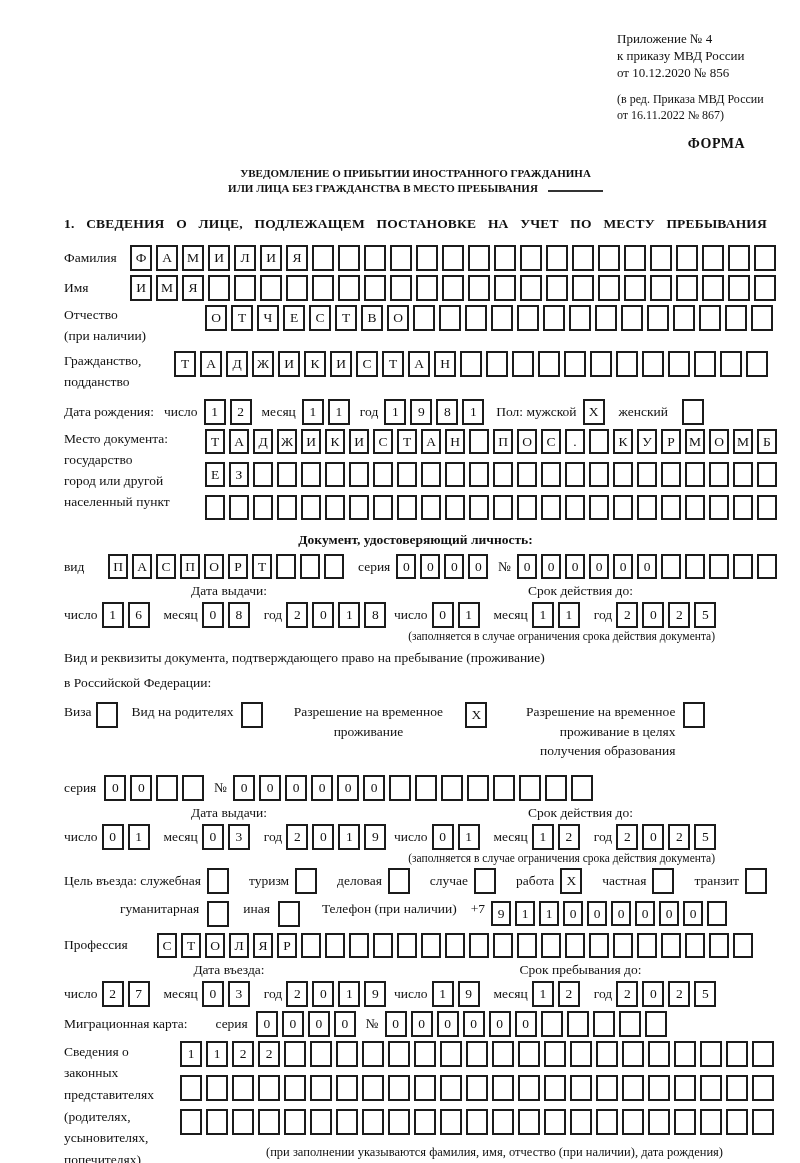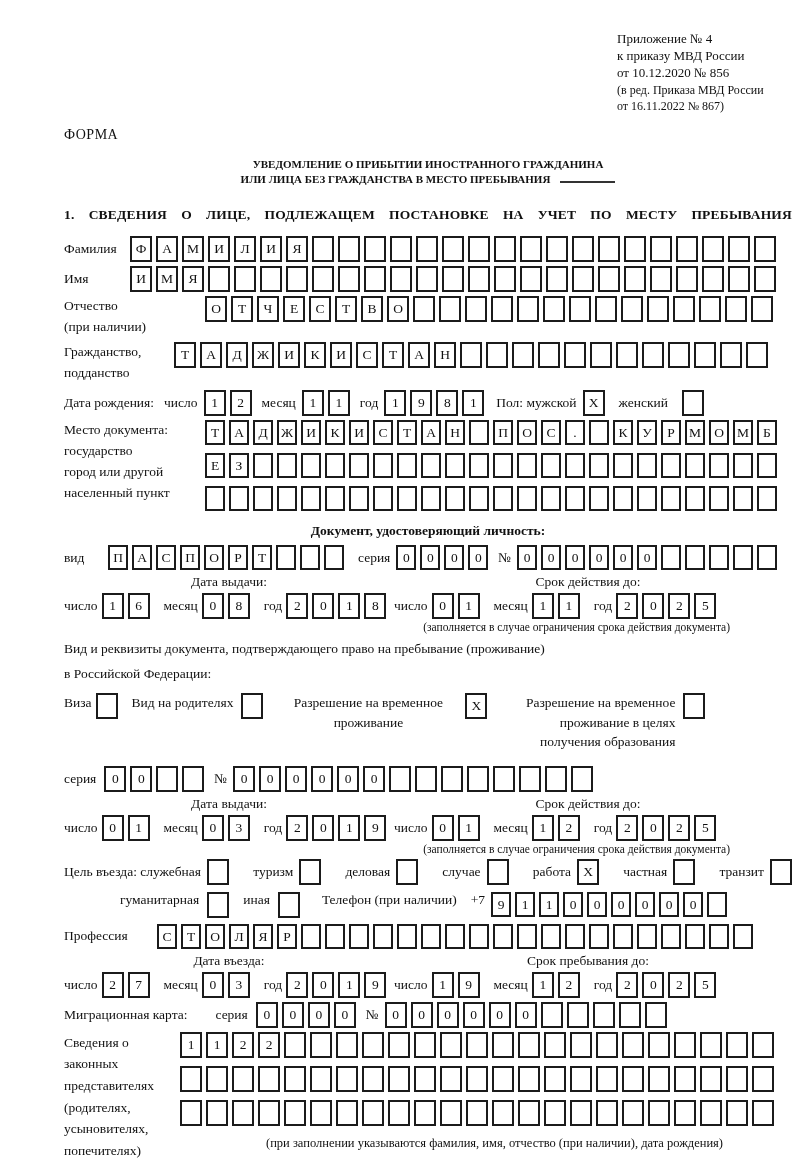--- a/index.html
+++ b/index.html
@@ -1,24 +1,24 @@
 <!DOCTYPE html>
 <html><head>
 <meta charset="utf-8">
 <style>
   *{box-sizing:border-box;margin:0;padding:0}
   html,body{background:#ffffff}
   body{width:800px;height:1163px;overflow:hidden;color:#111;
        font-family:"Liberation Serif","DejaVu Serif",serif;font-size:13.5px;}
-  .page{width:800px;height:1163px;padding:30px 8px 10px 64px;position:relative}
+  .page{width:800px;height:1163px;padding:30px 33px 10px 64px;position:relative}
 
   
   .appendix{margin-left:553px;font-size:13px;line-height:1.32}
-  .appendix .rev{font-size:12px;margin-top:2px;line-height:1.3}
-  .form-label{margin-top:12px;margin-right:22px;text-align:left;font-weight:normal;font-size:14px;letter-spacing:.5px}
+  .appendix .rev{font-size:12px;margin-top:11px;line-height:1.3}
+  .form-label{margin-top:12px;margin-right:22px;text-align:right;font-weight:bold;font-size:14px;letter-spacing:.5px}
 
   
   .title{margin-top:14px;text-align:center;font-weight:bold;font-size:11px;line-height:1.4}
   .title .ul{display:inline-block;width:55px;border-bottom:2px solid #333;margin-left:10px;height:1em;vertical-align:baseline}
 
   .sec-head{margin-top:20px;margin-bottom:13px;font-weight:bold;font-size:13.5px;
             text-align:justify;text-align-last:justify;letter-spacing:.2px}
 
   
   .boxes{display:inline-flex;align-items:center;flex:0 0 auto}

